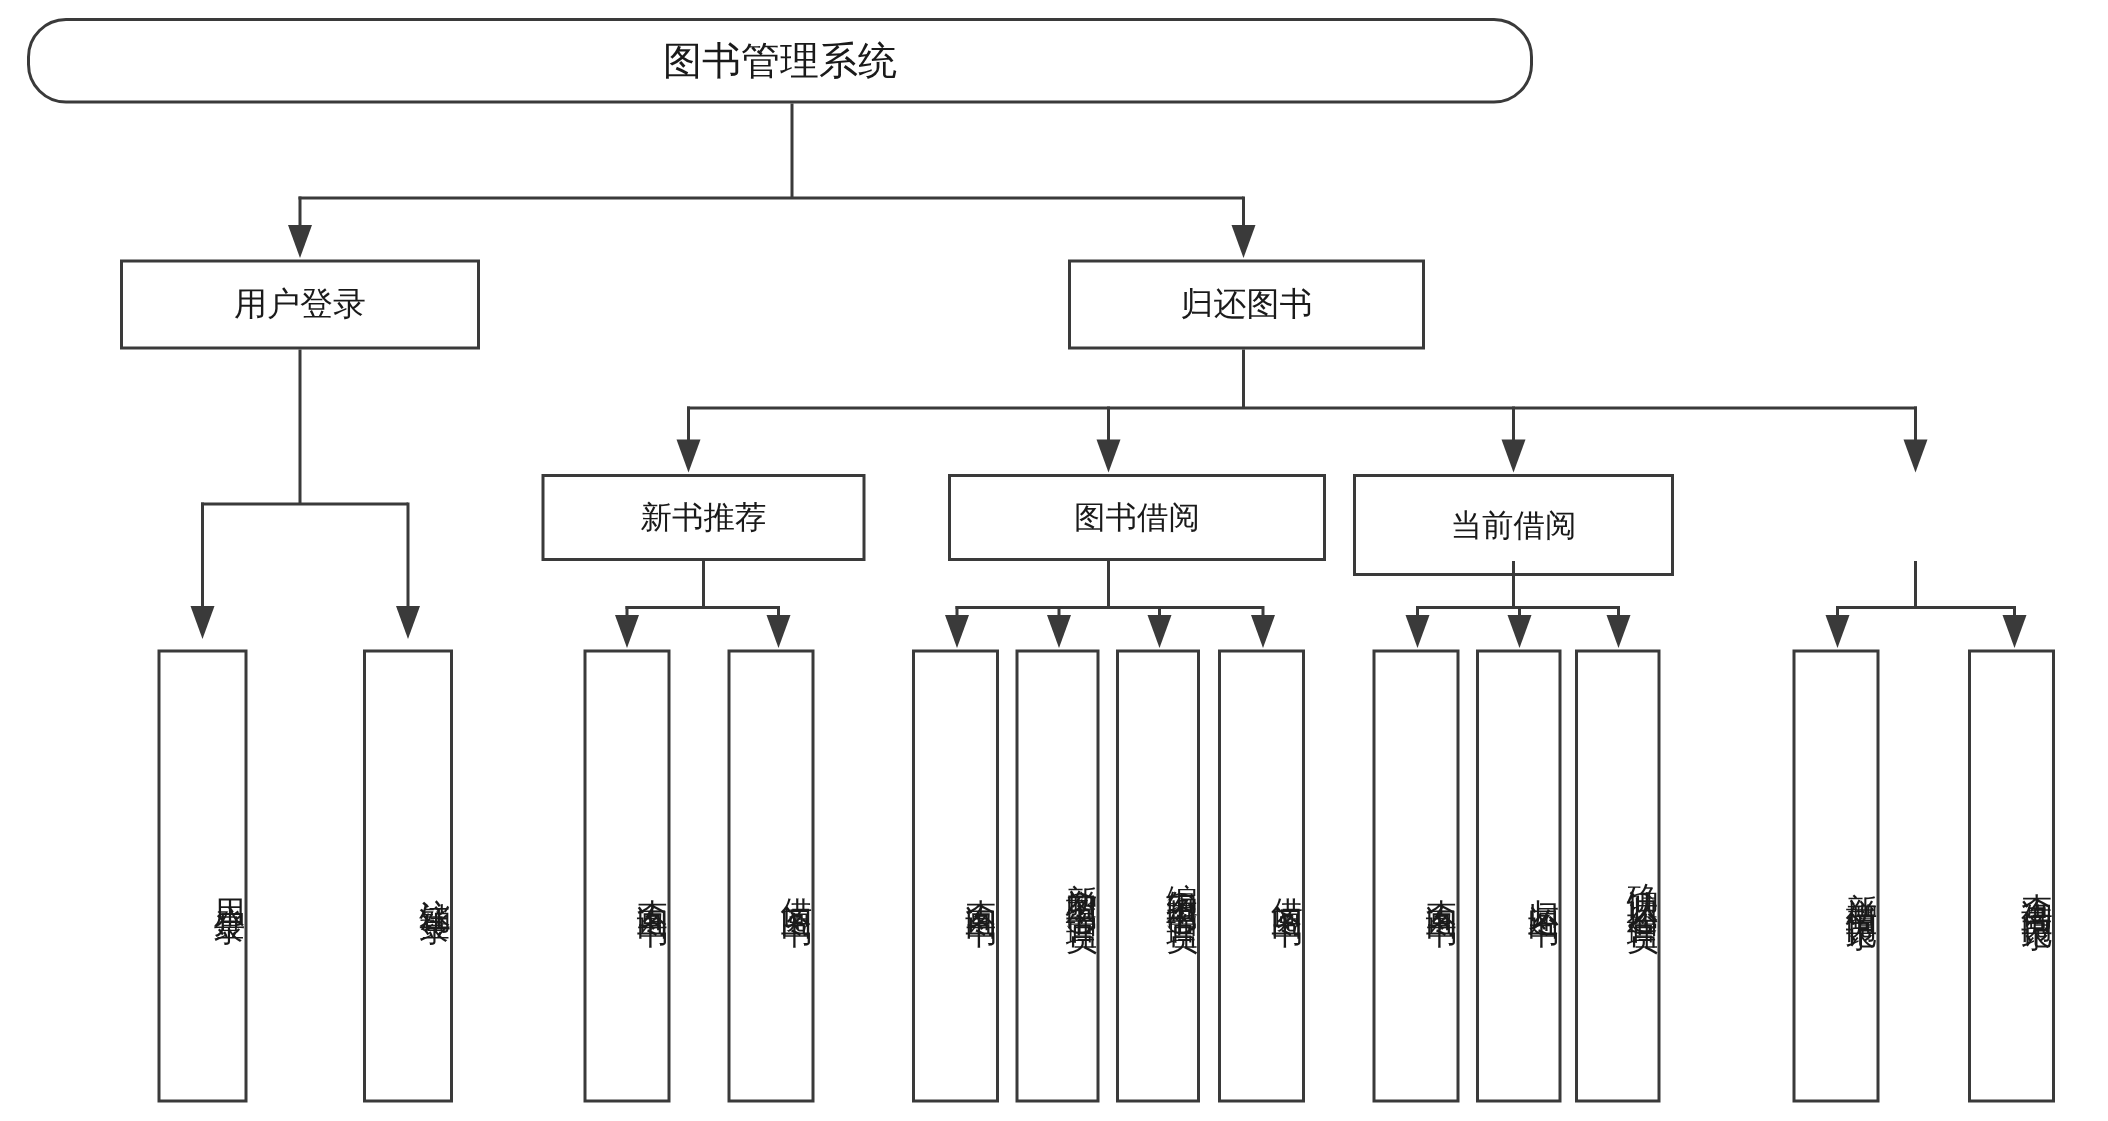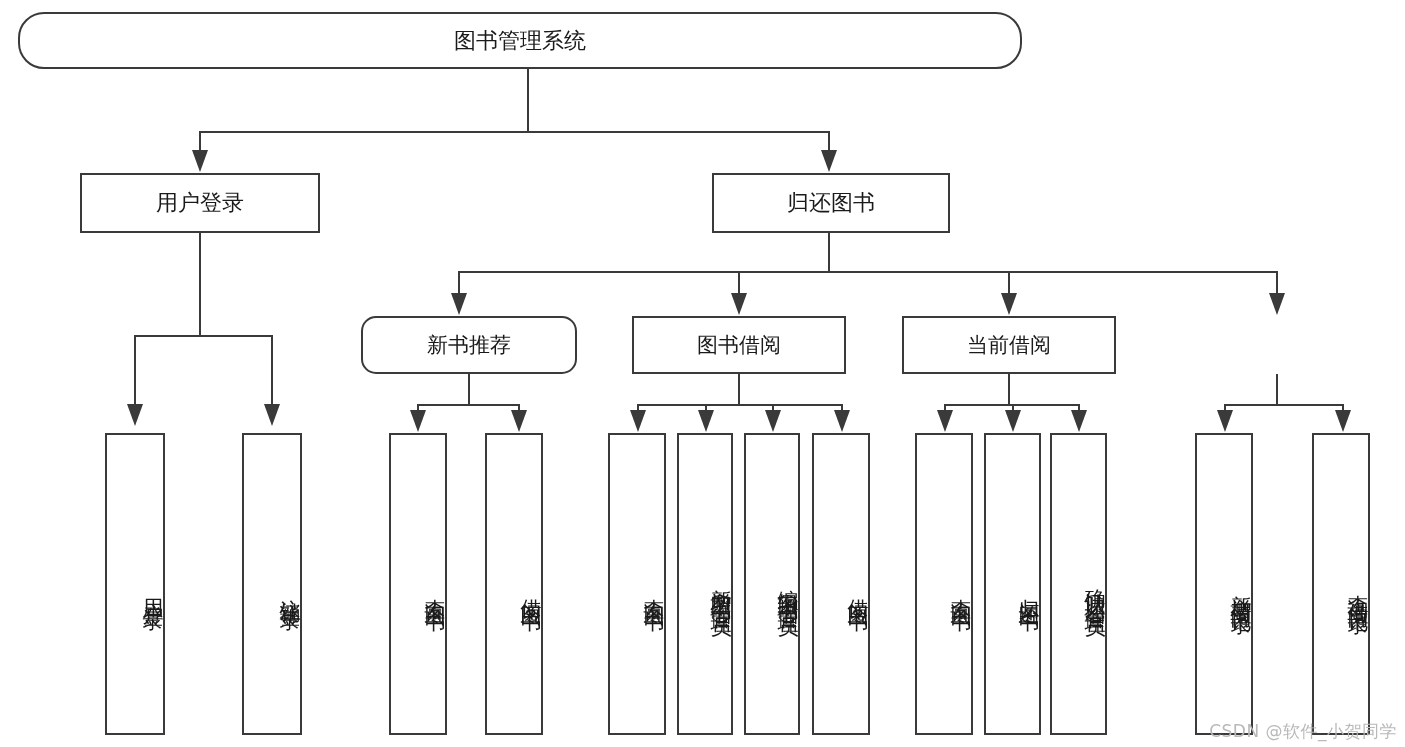--- a/index.html
+++ b/index.html
@@ -22,21 +22,21 @@
     box-sizing: border-box;
     border: 2px solid #3a3a3a;
     background: #ffffff;
     color: #1a1a1a;
     display: flex;
     align-items: center;
     justify-content: center;
     text-align: center;
   }
   .node.root {
-    font-size: 22px;
+    font-size: 26px;
     border-radius: 26px;
   }
   .node.level2 {
     font-size: 22px;
   }
   .node.level3 {
     font-size: 21px;
   }
   .node.leaf {
     writing-mode: vertical-rl;
@@ -113,27 +113,27 @@
   <div class="edge h" style="left:458px; top:271px; width:820px;"></div>
   <div class="edge v" style="left:458px; top:271px; height:24px;"></div>
   <div class="edge v" style="left:738px; top:271px; height:24px;"></div>
   <div class="edge v" style="left:1008px; top:271px; height:24px;"></div>
   <div class="edge v" style="left:1276px; top:271px; height:24px;"></div>
   <div class="arrow" style="left:451px; top:293px;"></div>
   <div class="arrow" style="left:731px; top:293px;"></div>
   <div class="arrow" style="left:1001px; top:293px;"></div>
   <div class="arrow" style="left:1269px; top:293px;"></div>
 
-  <div class="node level3" style="left:361px; top:316px; width:216px; height:58px;border-radius:15px;">
+  <div class="node level3" style="left:361px; top:316px; width:216px; height:58px;">
     <span>新书推荐</span>
   </div>
-  <div class="node level3" style="left:632px; top:316px; width:214px; height:58px;">
+  <div class="node level3" style="left:632px; top:316px; width:252px; height:58px;">
     <span>图书借阅</span>
   </div>
-  <div class="node level3" style="left:902px; top:316px; width:214px; height:58px;">
+  <div class="node level3" style="left:902px; top:316px; width:214px; height:68px;">
     <span>当前借阅</span>
   </div>
 
   <div class="edge v" style="left:468px; top:374px; height:31px;"></div>
   <div class="edge h" style="left:417px; top:404px; width:102px;"></div>
   <div class="edge v" style="left:417px; top:404px; height:12px;"></div>
   <div class="edge v" style="left:518px; top:404px; height:12px;"></div>
   <div class="arrow" style="left:410px; top:410px;"></div>
   <div class="arrow" style="left:511px; top:410px;"></div>
 
@@ -201,15 +201,14 @@
     <span class="vtext">确认归还（管理员）</span>
   </div>
 
   <div class="node leaf" style="left:1195px; top:433px; width:58px; height:302px;">
     <span class="vtext">新增借阅记录</span>
   </div>
   <div class="node leaf" style="left:1312px; top:433px; width:58px; height:302px;">
     <span class="vtext">查询借阅记录</span>
   </div>
 
-  <div id="watermark">CSDN @软件_小贺同学</div>
 
 </div>
 
 </body></html>

